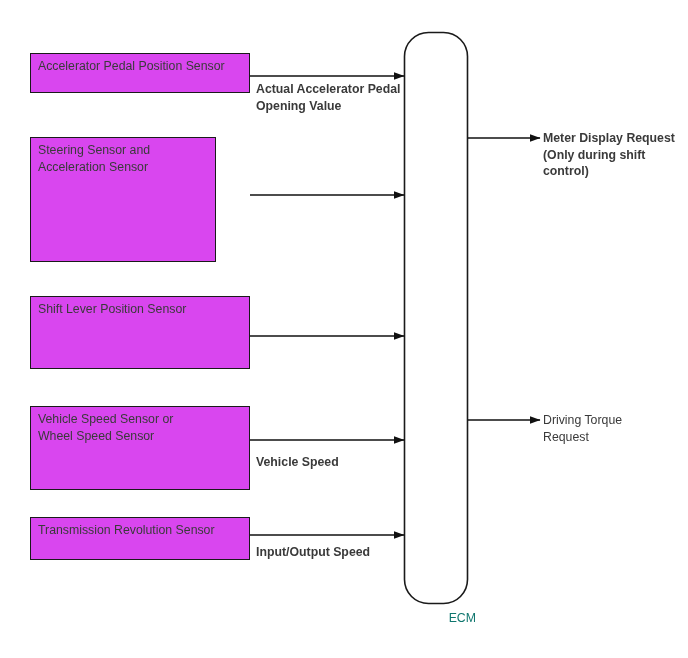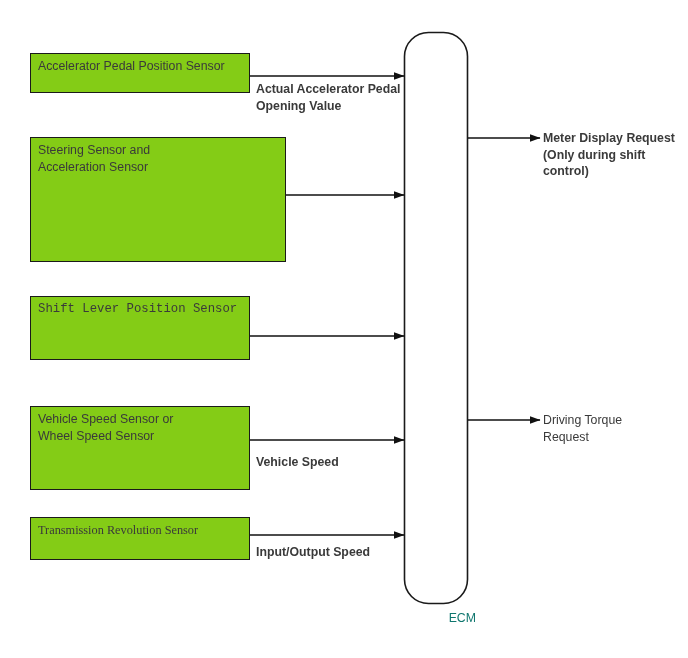--- a/index.html
+++ b/index.html
@@ -21,21 +21,21 @@
     position: absolute;
     left: 0;
     top: 0;
     width: 688px;
     height: 658px;
   }
   .sensor-box {
     position: absolute;
     box-sizing: border-box;
     border: 1.4px solid #1a1a1a;
-    background: #84cc16;
+    background: #d946ef;
   }
   .sensor-box-label {
     position: absolute;
     left: 7px;
     top: 4px;
     right: 4px;
     font-size: 12.3px;
     line-height: 16.5px;
     color: #3a3a3a;
     white-space: pre-line;
@@ -89,35 +89,35 @@
 
     <line x1="468" y1="138" x2="540" y2="138" stroke="#111111" stroke-width="1.5" marker-end="url(#arrowhead)"></line>
 
     <line x1="468" y1="420" x2="540" y2="420" stroke="#111111" stroke-width="1.5" marker-end="url(#arrowhead)"></line>
   </svg>
 
   <div class="sensor-box" style="left:30px; top:53px; width:220px; height:40px;">
     <div class="sensor-box-label">Accelerator Pedal Position Sensor</div>
   </div>
 
-  <div class="sensor-box" style="left:30px; top:137px; width:256px; height:125px;">
+  <div class="sensor-box" style="left:30px; top:137px; width:186px; height:125px;">
     <div class="sensor-box-label">Steering Sensor and
 Acceleration Sensor</div>
   </div>
 
-  <div class="sensor-box" style="left:30px; top:296px; width:220px; height:64px;font-family:Liberation Mono, monospace;">
+  <div class="sensor-box" style="left:30px; top:296px; width:220px; height:73px;">
     <div class="sensor-box-label">Shift Lever Position Sensor</div>
   </div>
 
   <div class="sensor-box" style="left:30px; top:406px; width:220px; height:84px;">
     <div class="sensor-box-label">Vehicle Speed Sensor or
 Wheel Speed Sensor</div>
   </div>
 
-  <div class="sensor-box" style="left:30px; top:517px; width:220px; height:43px;font-family:Liberation Serif, serif;">
+  <div class="sensor-box" style="left:30px; top:517px; width:220px; height:43px;">
     <div class="sensor-box-label">Transmission Revolution Sensor</div>
   </div>
 
   <div class="flow-label" style="left:256px; top:81px; width:150px;">Actual Accelerator Pedal
 Opening Value</div>
 
 
 
   <div class="flow-label" style="left:256px; top:454px; width:150px;">Vehicle Speed</div>
 

